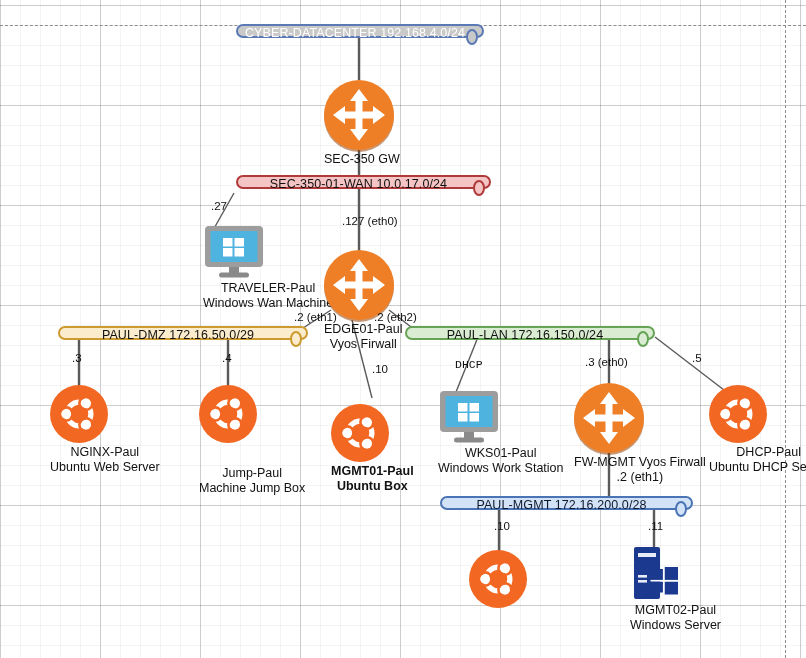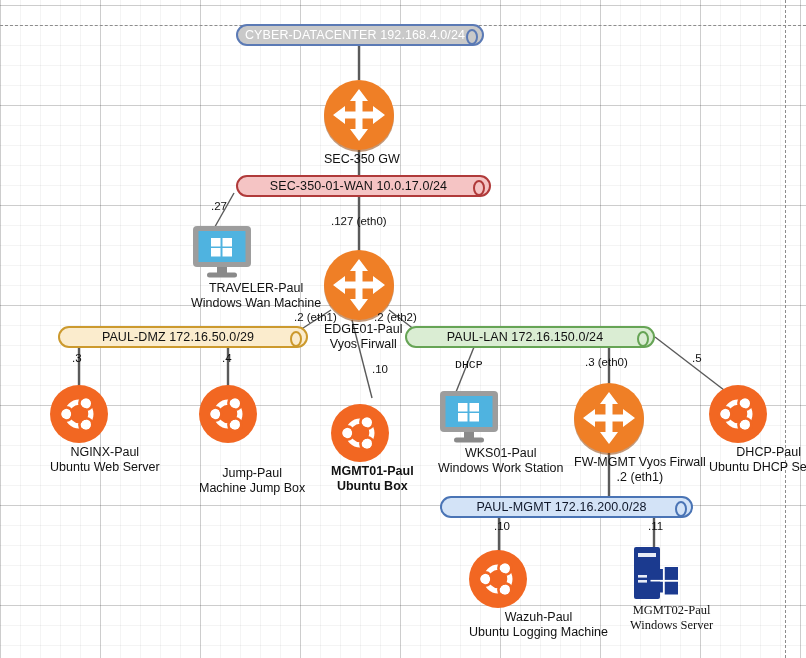--- a/index.html
+++ b/index.html
@@ -31,24 +31,24 @@
     position:absolute;top:0;height:658px;width:0;
     border-left:1px dashed #8d8d8d;
   }
 
   
   #links{position:absolute;left:0;top:0;width:806px;height:658px;}
 
   
   .netbar{
     position:absolute;
-    height:22px;
+    height:14px;
     border-radius:11px;
     box-sizing:border-box;
-    display:flex;align-items:center;justify-content:center;
+    display:flex;align-items:flex-start;justify-content:center;
     font-size:12.5px;
     letter-spacing:0.1px;
     white-space:nowrap;
   }
   .netbar .cap{
     position:absolute;right:4px;top:3px;
     width:12px;height:16px;
     border-radius:50%;
     box-sizing:border-box;
   }
@@ -152,21 +152,21 @@
       <div class="node" style="left: 324px; top: 80px;">
         <div class="router">
           <svg width="70" height="70" viewBox="0 0 70 70">
             <path fill="#ffffff" d="M35 9 L44 21 H38.5 V31.5 H49 V26 L61 35 L49 44 V38.5 H38.5 V49 H44 L35 61 L26 49 H31.5 V38.5 H21 V44 L9 35 L21 26 V31.5 H31.5 V21 H26 Z"></path>
           </svg>
         </div>
         <div class="caption">
           <span class="cl">SEC-350 GW</span>
         </div>
       </div>
-      <div class="node" style="left: 191px; top: 225px;">
+      <div class="node" style="left: 203px; top: 225px;">
         <div class="winpc"><svg width="62" height="54" viewBox="0 0 62 54">
             <rect x="2" y="1" width="58" height="41" rx="4" fill="#9d9d9d"></rect>
             <rect x="7.5" y="6" width="47" height="31" fill="#4fb3e0"></rect>
             <g fill="#ffffff">
               <rect x="20" y="13" width="9.5" height="8.5"></rect>
               <rect x="31.5" y="13" width="9.5" height="8.5"></rect>
               <rect x="20" y="23" width="9.5" height="8.5"></rect>
               <rect x="31.5" y="23" width="9.5" height="8.5"></rect>
             </g>
             <rect x="26" y="42" width="10" height="6" fill="#8a8a8a"></rect>
@@ -290,26 +290,22 @@
           <svg width="58" height="58" viewBox="0 0 58 58">
             <path fill="#ffffff" fill-rule="evenodd" d="M29 14.5a14.5 14.5 0 1 0 0 29 14.5 14.5 0 0 0 0-29zm0 5.2a9.3 9.3 0 1 1 0 18.6 9.3 9.3 0 0 1 0-18.6z"></path>
             <circle cx="16.2" cy="29" r="5.0" fill="#ffffff"></circle>
             <circle cx="36.0" cy="18.2" r="5.0" fill="#ffffff"></circle>
             <circle cx="36.0" cy="39.8" r="5.0" fill="#ffffff"></circle>
             <circle cx="16.2" cy="29" r="6.6" fill="none" stroke="#f26722" stroke-width="2.6"></circle>
             <circle cx="36.0" cy="18.2" r="6.6" fill="none" stroke="#f26722" stroke-width="2.6"></circle>
             <circle cx="36.0" cy="39.8" r="6.6" fill="none" stroke="#f26722" stroke-width="2.6"></circle>
           </svg>
         </div>
-        <div class="caption">
-          <span class="cl">Wazuh-Paul</span>
-          <span class="cl">Ubuntu Logging Machine</span>
-        </div>
-      </div>
-      <div class="node" style="left: 630px; top: 545px; font-family: Liberation Serif, serif;">
+      </div>
+      <div class="node" style="left: 630px; top: 545px;">
         <div class="winsrv"><svg width="50" height="56" viewBox="0 0 50 56">
             <rect x="4" y="2" width="26" height="52" rx="2" fill="#1b3a8f"></rect>
             <rect x="8" y="8" width="18" height="4" fill="#e8ecf7"></rect>
             <rect x="8" y="30" width="9" height="2.6" fill="#e8ecf7"></rect>
             <rect x="8" y="35" width="9" height="2.6" fill="#e8ecf7"></rect>
             <g fill="#1b3a8f">
               <rect x="21" y="24" width="12" height="11"></rect>
               <rect x="34.5" y="22" width="13.5" height="13"></rect>
               <rect x="21" y="36.5" width="12" height="11"></rect>
               <rect x="34.5" y="36.5" width="13.5" height="13"></rect>
@@ -321,21 +317,21 @@
           </svg></div>
         <div class="caption">
           <span class="cl">MGMT02-Paul</span>
           <span class="cl">Windows Server</span>
         </div>
       </div>
     </div>
 
   <div id="linklabels">
       <div class="linklabel" style="left: 211px; top: 200px;">.27</div>
-      <div class="linklabel" style="left: 331px; top: 215px;">.127 (eth0)</div>
+      <div class="linklabel" style="left: 342px; top: 215px;">.127 (eth0)</div>
       <div class="linklabel" style="left: 294px; top: 311px;">.2 (eth1)</div>
       <div class="linklabel" style="left: 374px; top: 311px;">.2 (eth2)</div>
       <div class="linklabel" style="left: 72px; top: 352px;">.3</div>
       <div class="linklabel" style="left: 222px; top: 352px;">.4</div>
       <div class="linklabel" style="left: 372px; top: 363px;">.10</div>
       <div class="linklabel" style="left: 455px; top: 358px; font-family: Liberation Mono, monospace;">DHCP</div>
       <div class="linklabel" style="left: 585px; top: 356px;">.3 (eth0)</div>
       <div class="linklabel" style="left: 692px; top: 352px;">.5</div>
       <div class="linklabel" style="left: 494px; top: 520px;">.10</div>
       <div class="linklabel" style="left: 648px; top: 520px;">.11</div>

